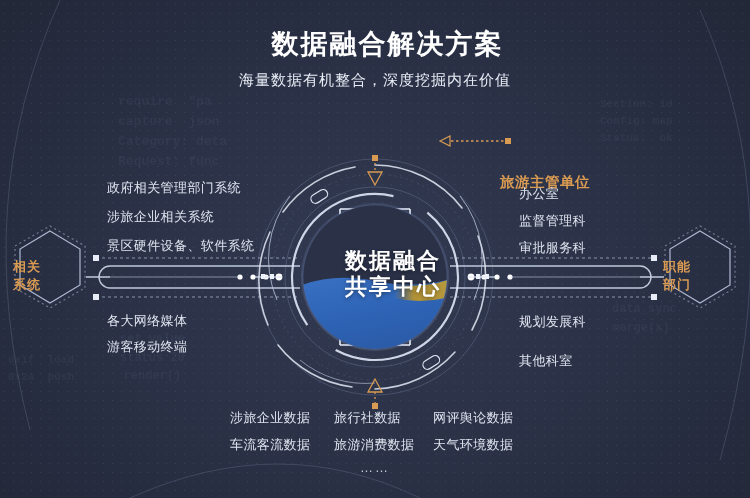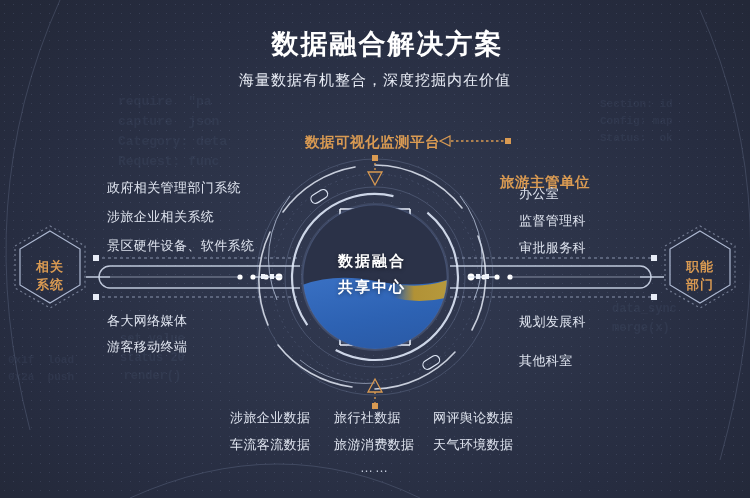--- a/index.html
+++ b/index.html
@@ -69,30 +69,30 @@
   .bot-item{
     position:absolute;color:#dfe4ef;font-size:13px;white-space:nowrap;letter-spacing:.4px;
   }
   .bot-dots{
     position:absolute;left:0;right:0;top:460px;text-align:center;
     color:#c3cadb;font-size:13px;letter-spacing:2px;
   }
 
   
   .hex-text{
-    position:absolute;width:74px;text-align:center;color:#d99a52;
+    position:absolute;width:74px;color:#d99a52;
     font-size:13px;font-weight:bold;line-height:18px;letter-spacing:1px;
   }
   #hex-left-text{left:13px;top:258px;}
   #hex-right-text{left:663px;top:258px;}
 
   
   #core-text{
-    position:absolute;left:284px;top:248px;width:176px;text-align:center;
-    color:#ffffff;font-size:15px;font-weight:bold;line-height:26px;letter-spacing:2px;
+    position:absolute;left:305px;top:248px;width:176px;text-align:center;
+    color:#ffffff;font-size:22px;font-weight:bold;line-height:26px;letter-spacing:2px;
     text-shadow:0 1px 4px rgba(0,0,0,.45);
   }
 </style>
 </head>
 <body>
 
 <div id="stage">
 
   <div class="dotgrid"></div>
 
@@ -267,21 +267,20 @@
 
     <rect x="370" y="155" width="0" height="0" fill="none"></rect>
     <g fill="#d99a52">
       <rect x="375" y="155" width="0" height="0"></rect>
     </g>
   </svg>
 
   <div class="title">数据融合解决方案</div>
   <div class="subtitle">海量数据有机整合，深度挖掘内在价值</div>
 
-  <div class="top-lab" id="lab-platform">数据可视化监测平台</div>
   <div class="top-lab" id="lab-authority">旅游主管单位</div>
 
   <div class="side-item L" style="top:179px">政府相关管理部门系统</div>
   <div class="side-item L" style="top:208px">涉旅企业相关系统</div>
   <div class="side-item L" style="top:237px">景区硬件设备、软件系统</div>
   <div class="side-item L" style="top:312px">各大网络媒体</div>
   <div class="side-item L" style="top:338px">游客移动终端</div>
 
   <div class="side-item R" style="top:185px">办公室</div>
   <div class="side-item R" style="top:212px">监督管理科</div>

